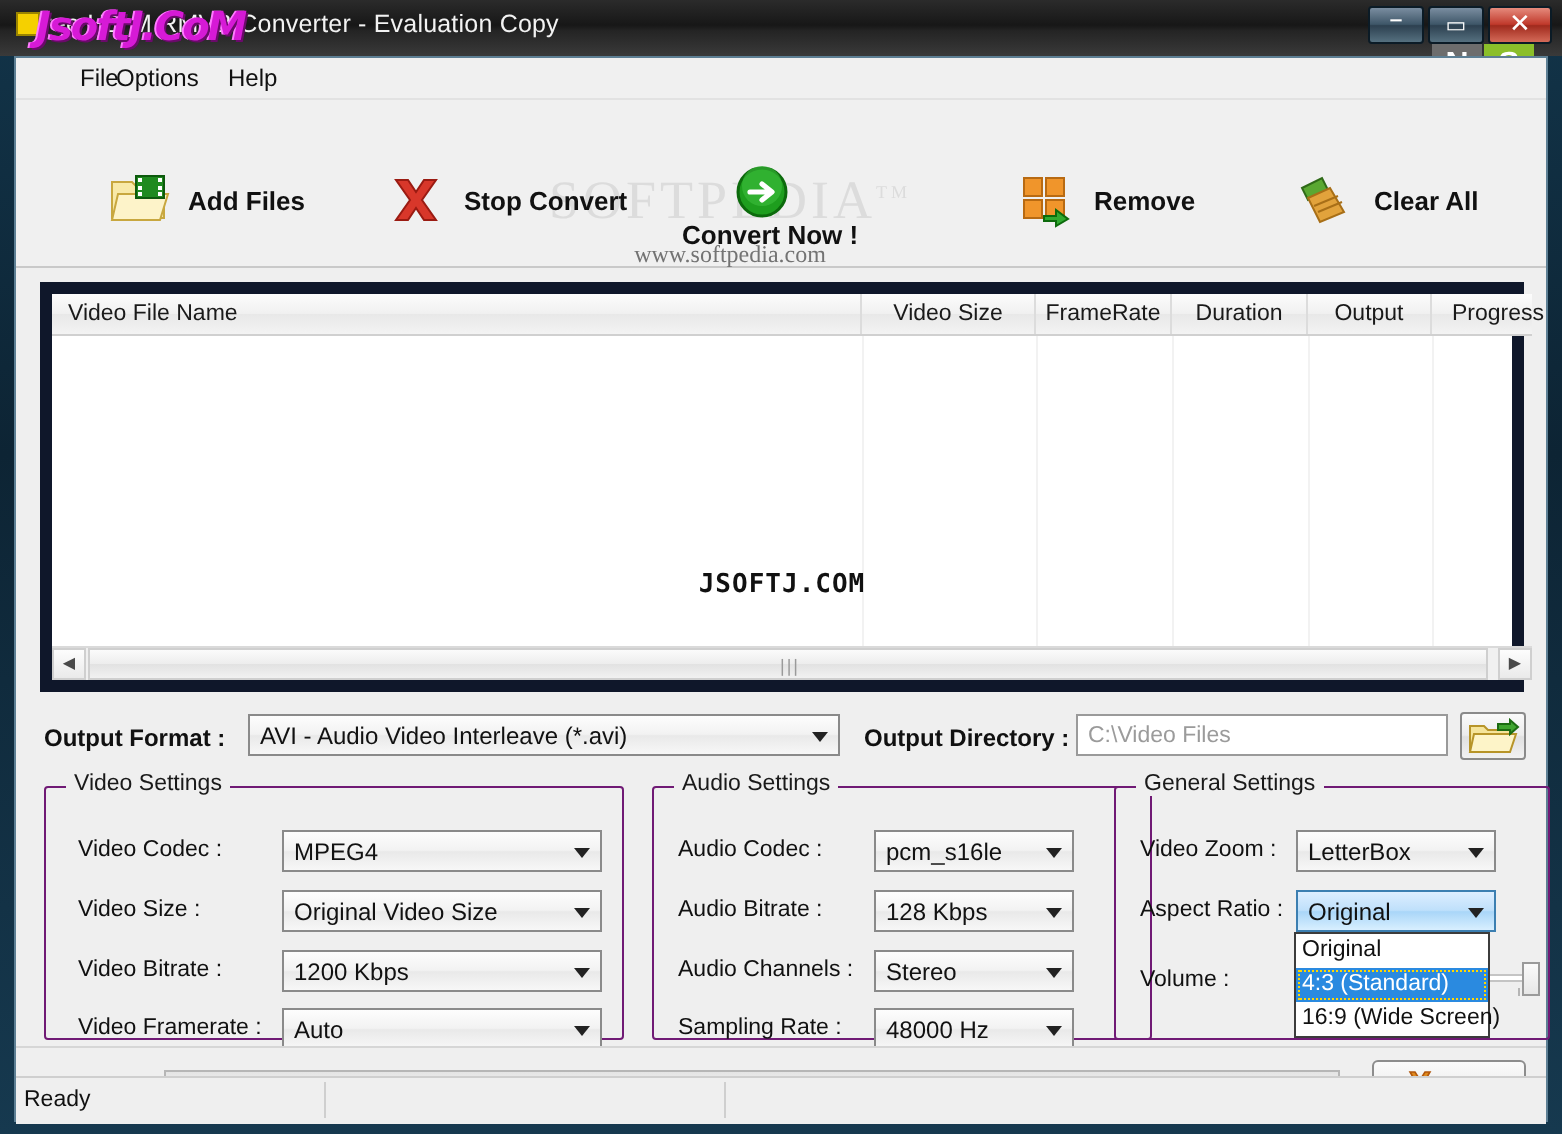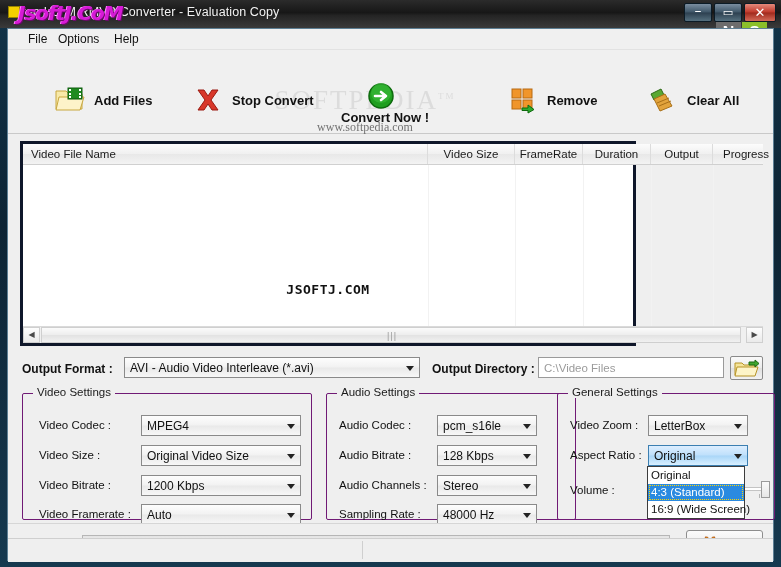--- a/index.html
+++ b/index.html
@@ -124,21 +124,21 @@
     background: #f0f0f0;
     border-bottom: 1px solid #e2e2e2;
   }
   .menu-item {
     position: absolute;
     top: 2px; height: 17px;
     padding: 0 8px;
     font-size: 12px; color: #111;
     line-height: 17px;
   }
-  #menu-file { left: 12px; text-align: center; }
+  #menu-file { left: 24px; text-align: center; }
   #menu-options { left: 42px; }
   #menu-help { left: 98px; }
 
   
   #toolbar {
     position: absolute;
     left: 0; top: 21px;
     width: 765px; height: 84px;
     background: #f0f0f0;
     border-bottom: 1px solid #c9c9c9;
@@ -172,23 +172,23 @@
   #sp-bot {
     font-family:"Liberation Serif", serif;
     font-size:12px; color:#737373; text-align:center; margin-top:4px;
   }
   #sp-tm { font-size:9px; vertical-align:super; }
 
   
   #listwrap {
     position: absolute;
     left: 12px; top: 112px;
-    width: 616px; height: 205px;
+    width: 742px; height: 205px;
     background: #fff;
-    border: 3px solid #0f172a;
+    border: 6px solid #0f172a;
   }
   #list-header {
     position: absolute; left:0; top:0;
     width: 740px; height: 21px;
     background: linear-gradient(to bottom, #fcfcfc, #f0f0f0 50%, #e8e8e8 51%, #f3f3f3);
     border-bottom: 1px solid #d0d0d0;
   }
   .col {
     position: absolute; top: 0; height: 20px;
     line-height: 20px;
@@ -687,18 +687,19 @@
         <span class="x-ico">
           <svg viewBox="0 0 14 14" width="14" height="14">
             <path d="M2 1 L4.5 1 L7 5 L9.5 1 L12 1 L8.5 7 L12 13 L9.5 13 L7 9 L4.5 13 L2 13 L5.5 7 Z" fill="#e08a1e" stroke="#b1570c" stroke-width=".8"></path>
           </svg>
         </span>
         <span>Stop</span>
       </div>
     </div>
 
     <div id="statusbar">
+      <div class="status-cell" id="st-1">Ready</div>
       <div class="status-cell" id="st-2"></div>
       <div class="status-cell" id="st-3"></div>
     </div>
 
   </div>
 </div>
 
 </body></html>

